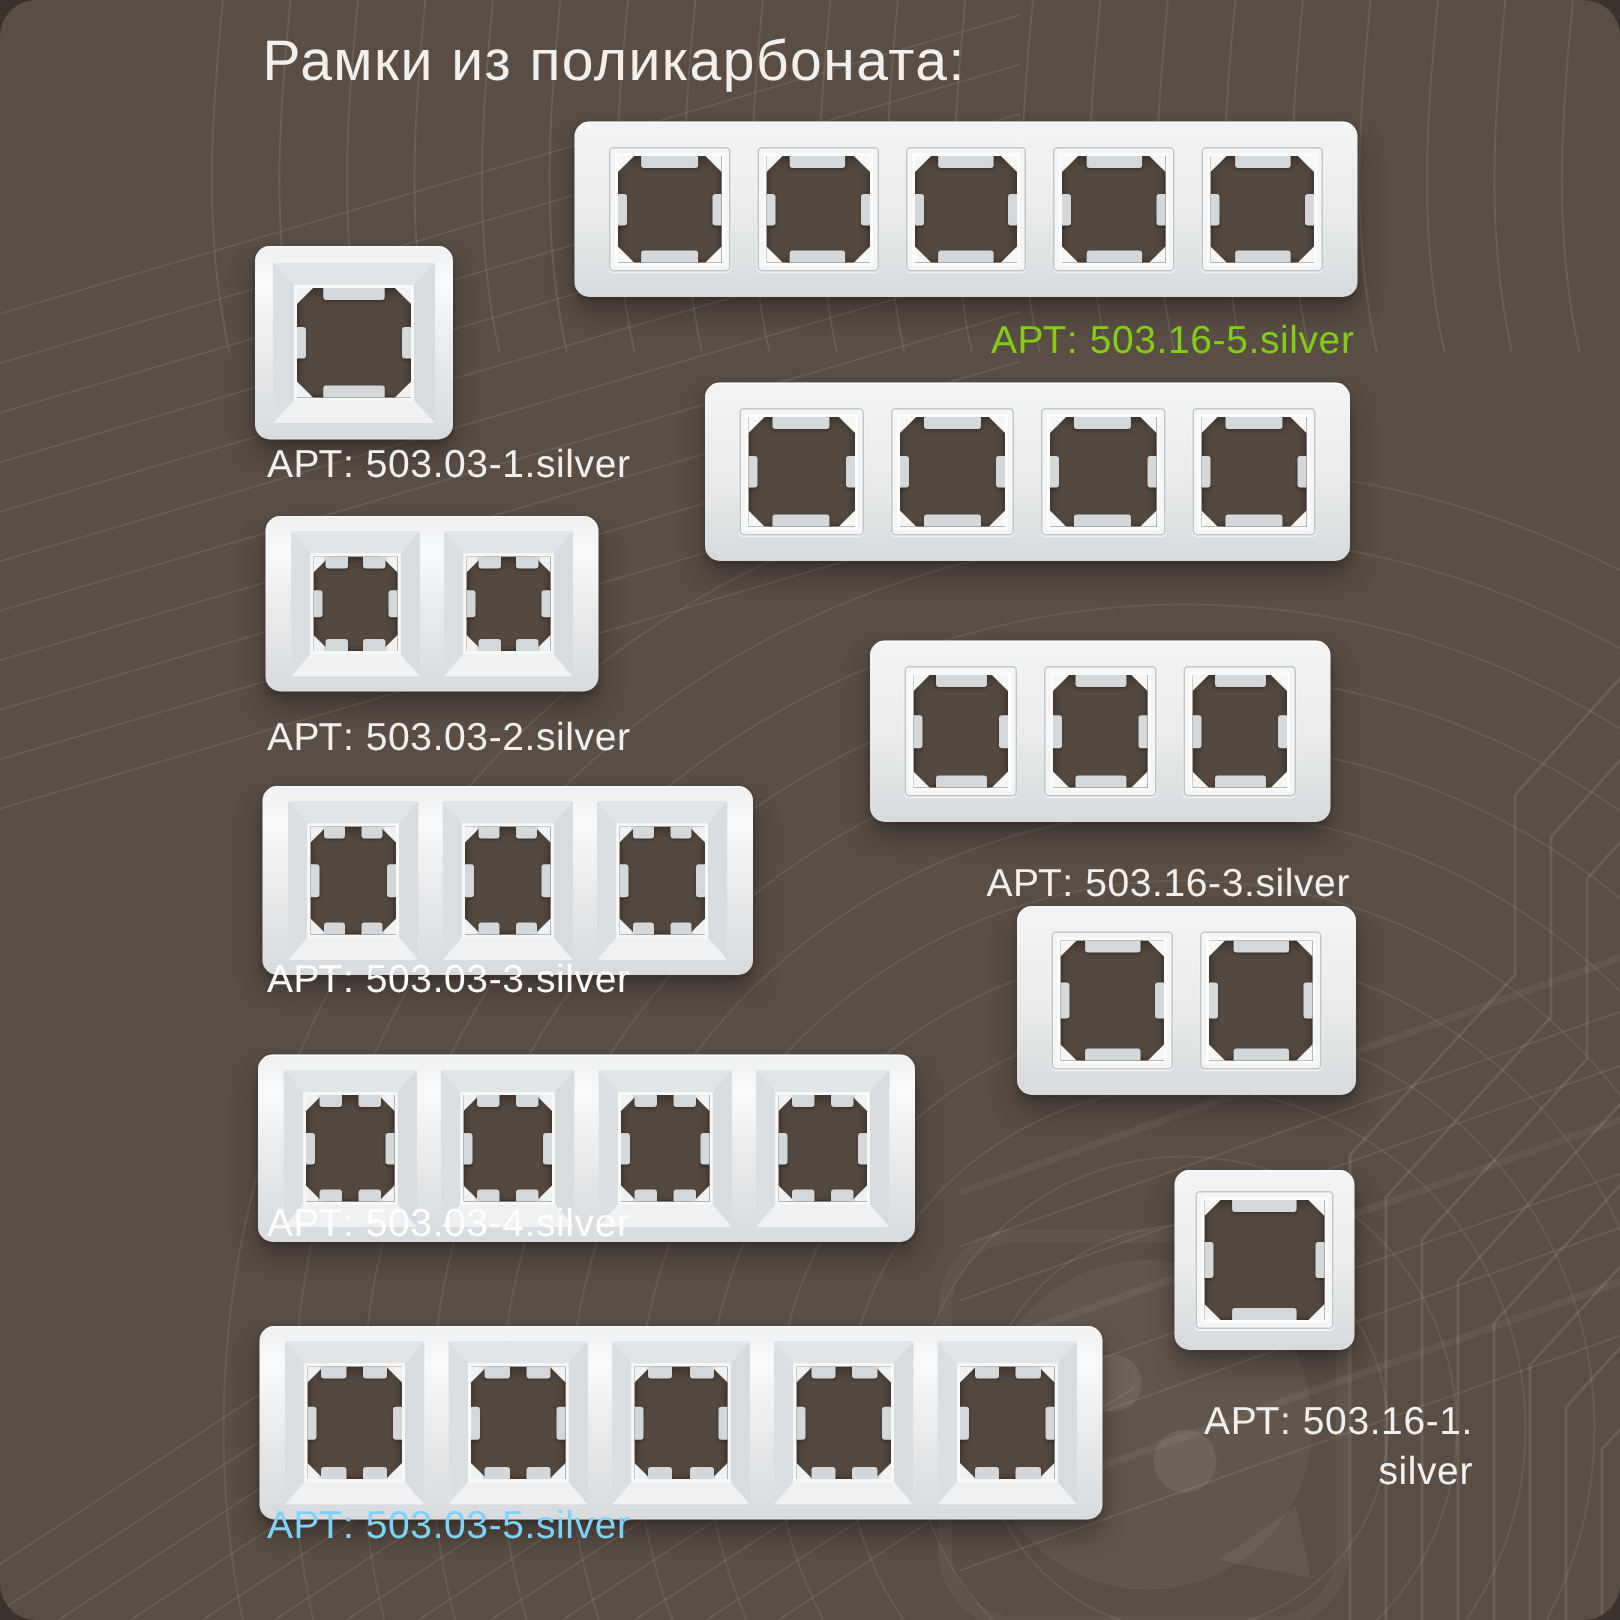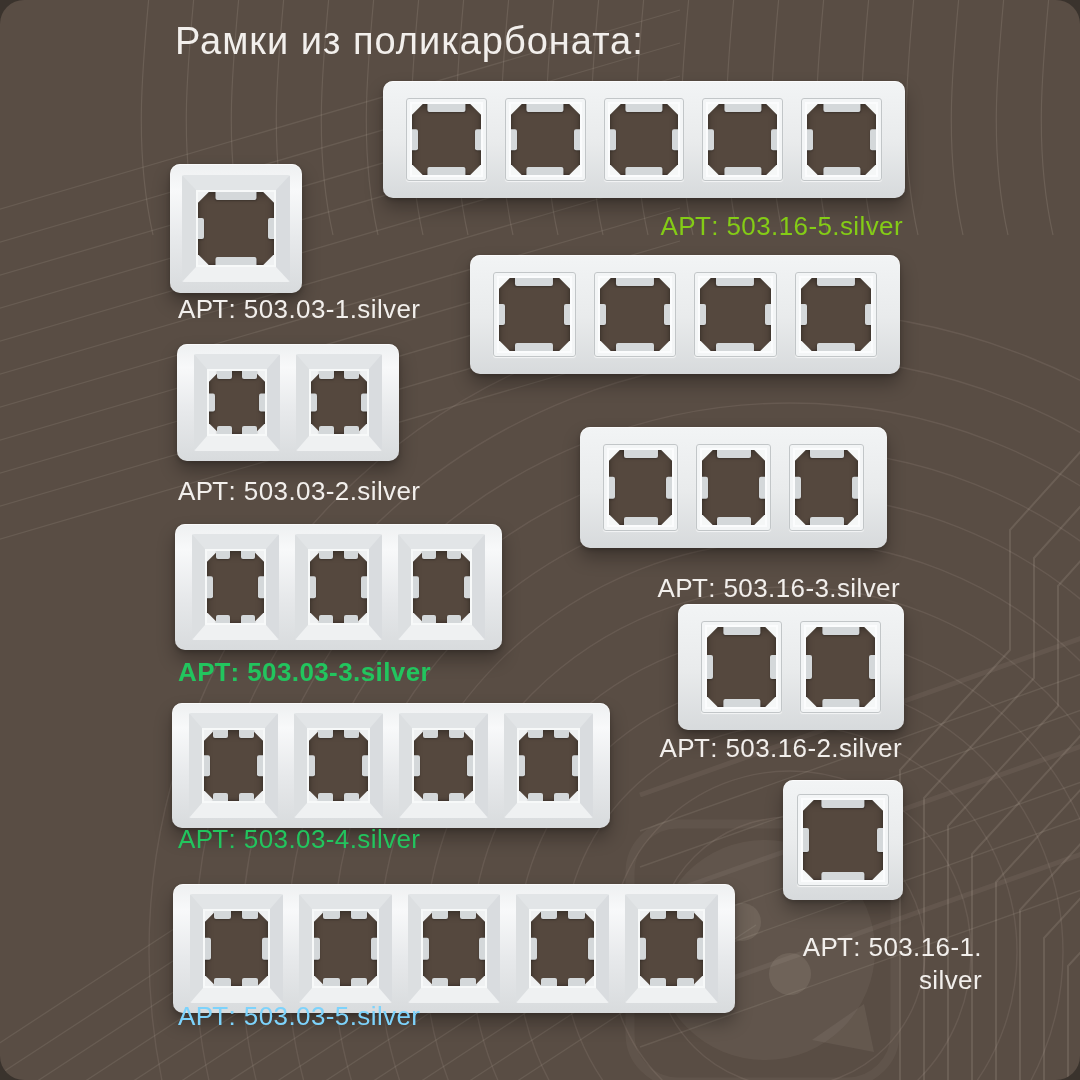--- a/index.html
+++ b/index.html
@@ -250,21 +250,21 @@
             <span class="tab tab-top t1"></span>
             <span class="tab tab-top t2"></span>
             <span class="tab tab-bottom t1"></span>
             <span class="tab tab-bottom t2"></span>
             <span class="tab tab-left"></span>
             <span class="tab tab-right"></span>
           </div>
         </div>
       </div>
     </div>
-  <div class="art" style="color: #22c55e; top: 656px; left: 178px; font-weight: bold;">АРТ: 503.03-3.silver</div>
+  <div class="art" style="color: #ffffff; top: 636px; left: 178px;">АРТ: 503.03-3.silver</div>
 
   <div class="frame bevel" style="left: 172px; top: 703px; width: 438px; height: 125px;">
       <div class="wins">
         <div class="win">
           <div class="hole">
             <span class="chamfer tl"></span>
             <span class="chamfer tr"></span>
             <span class="chamfer bl"></span>
             <span class="chamfer br"></span>
             <span class="tab tab-top t1"></span>
@@ -312,21 +312,21 @@
             <span class="tab tab-top t1"></span>
             <span class="tab tab-top t2"></span>
             <span class="tab tab-bottom t1"></span>
             <span class="tab tab-bottom t2"></span>
             <span class="tab tab-left"></span>
             <span class="tab tab-right"></span>
           </div>
         </div>
       </div>
     </div>
-  <div class="art" style="color: #22c55e; top: 823px; left: 178px;">АРТ: 503.03-4.silver</div>
+  <div class="art" style="color: #ffffff; top: 799px; left: 178px;">АРТ: 503.03-4.silver</div>
 
   <div class="frame bevel" style="left: 173px; top: 884px; width: 562px; height: 129px;">
       <div class="wins">
         <div class="win">
           <div class="hole">
             <span class="chamfer tl"></span>
             <span class="chamfer tr"></span>
             <span class="chamfer bl"></span>
             <span class="chamfer br"></span>
             <span class="tab tab-top t1"></span>
@@ -579,21 +579,20 @@
             <span class="chamfer bl"></span>
             <span class="chamfer br"></span>
             <span class="tab tab-top solo"></span>
             <span class="tab tab-bottom solo"></span>
             <span class="tab tab-left"></span>
             <span class="tab tab-right"></span>
           </div>
         </div>
       </div>
     </div>
-  <div class="art right" style="color: rgb(242, 239, 236); top: 732px; right: 178px;">АРТ: 503.16-2.silver</div>
 
   <div class="frame flat" style="left: 783px; top: 780px; width: 120px; height: 120px;">
       <div class="wins single">
         <div class="win">
           <div class="hole">
             <span class="chamfer tl"></span>
             <span class="chamfer tr"></span>
             <span class="chamfer bl"></span>
             <span class="chamfer br"></span>
             <span class="tab tab-top solo"></span>

